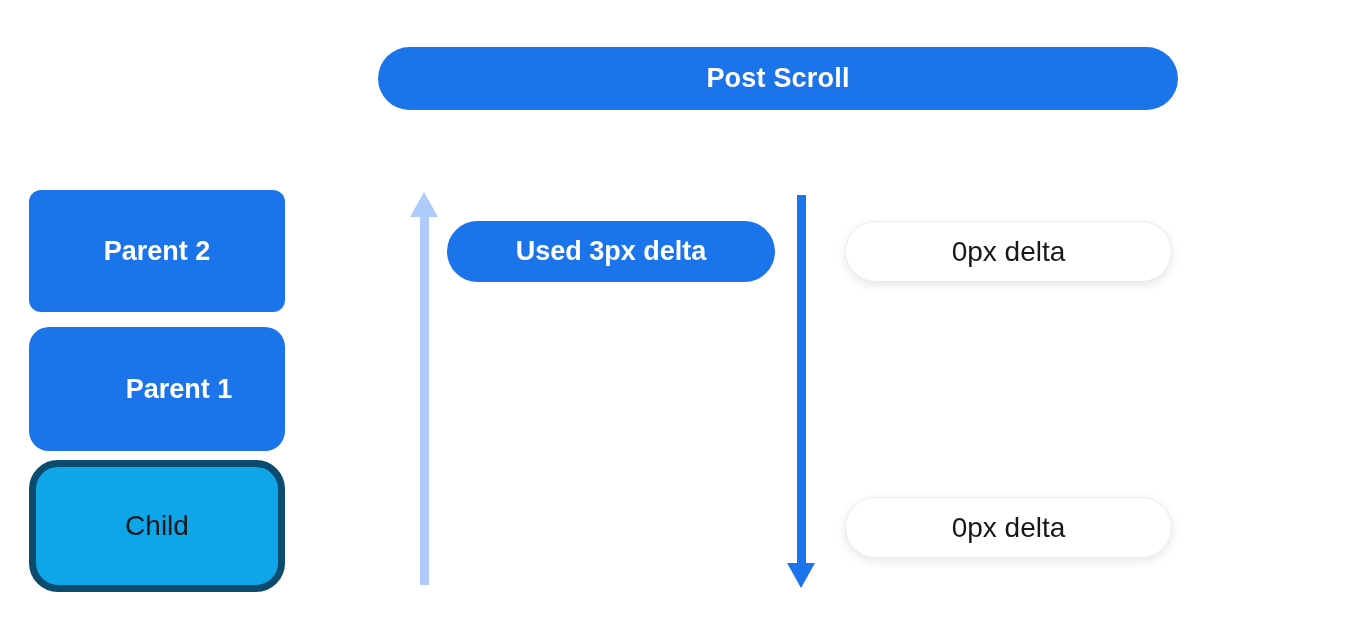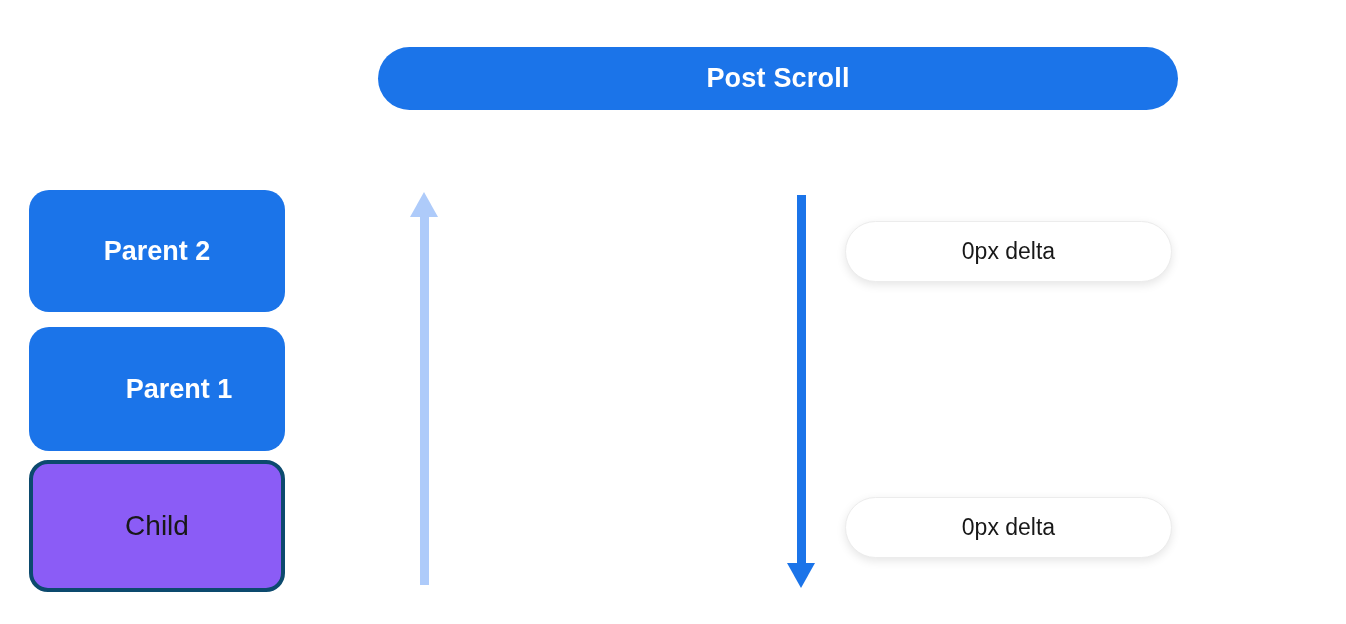--- a/index.html
+++ b/index.html
@@ -38,48 +38,48 @@
     display: flex; align-items: center; justify-content: center;
     box-sizing: border-box;
     font-size: 27px;
     font-weight: 700;
   }
   .node-filled {
     background: #1b74e9;
     color: #ffffff;
   }
   .node-outlined {
-    background: #8b5cf6;
-    border: 4px solid #0c4a6e;
-    border-radius: 19px;
+    background: #0ea5e9;
+    border: 7px solid #0c4a6e;
+    border-radius: 29px;
     color: #181818;
     font-weight: 500;
     font-size: 28px;
   }
-  #parent2 { top: 190px; height: 122px; }
+  #parent2 { top: 190px; height: 122px; border-radius: 12px; }
   #parent1 { top: 327px; height: 124px; padding-left: 44px; }
   #child   { top: 460px; height: 132px; }
 
   
   .pill {
     height: 61px;
     border-radius: 31px;
     display: flex; align-items: center; justify-content: center;
     font-size: 27px;
   }
   .pill-blue {
     background: #1b74e9;
     color: #ffffff;
     font-weight: 700;
   }
   .pill-white {
     background: #ffffff;
     color: #181818;
     font-weight: 500;
-    font-size: 23px;
+    font-size: 28px;
     border: 1px solid #ececec;
     box-shadow: 0 3px 10px rgba(0,0,0,0.10);
     box-sizing: border-box;
   }
   #used-delta { left: 447px; top: 221px; width: 328px; }
   #no-delta   { left: 447px; top: 358px; width: 326px; }
   #zero-delta-top    { left: 845px; top: 221px; width: 327px; }
   #zero-delta-bottom { left: 845px; top: 497px; width: 327px; }
 
   
@@ -126,20 +126,21 @@
 
   <div id="parent1" class="abs node-box node-filled">Parent 1</div>
 
   <div id="child" class="abs node-box node-outlined">Child</div>
 
   <div id="up-arrow" class="abs arrow">
     <div class="head-up"></div>
     <div class="shaft"></div>
   </div>
 
+  <div id="used-delta" class="abs pill pill-blue">Used 3px delta</div>
 
 
   <div id="down-arrow" class="abs arrow">
     <div class="shaft"></div>
     <div class="head-down"></div>
   </div>
 
   <div id="zero-delta-top" class="abs pill pill-white">0px delta</div>
 
   <div id="zero-delta-bottom" class="abs pill pill-white">0px delta</div>

